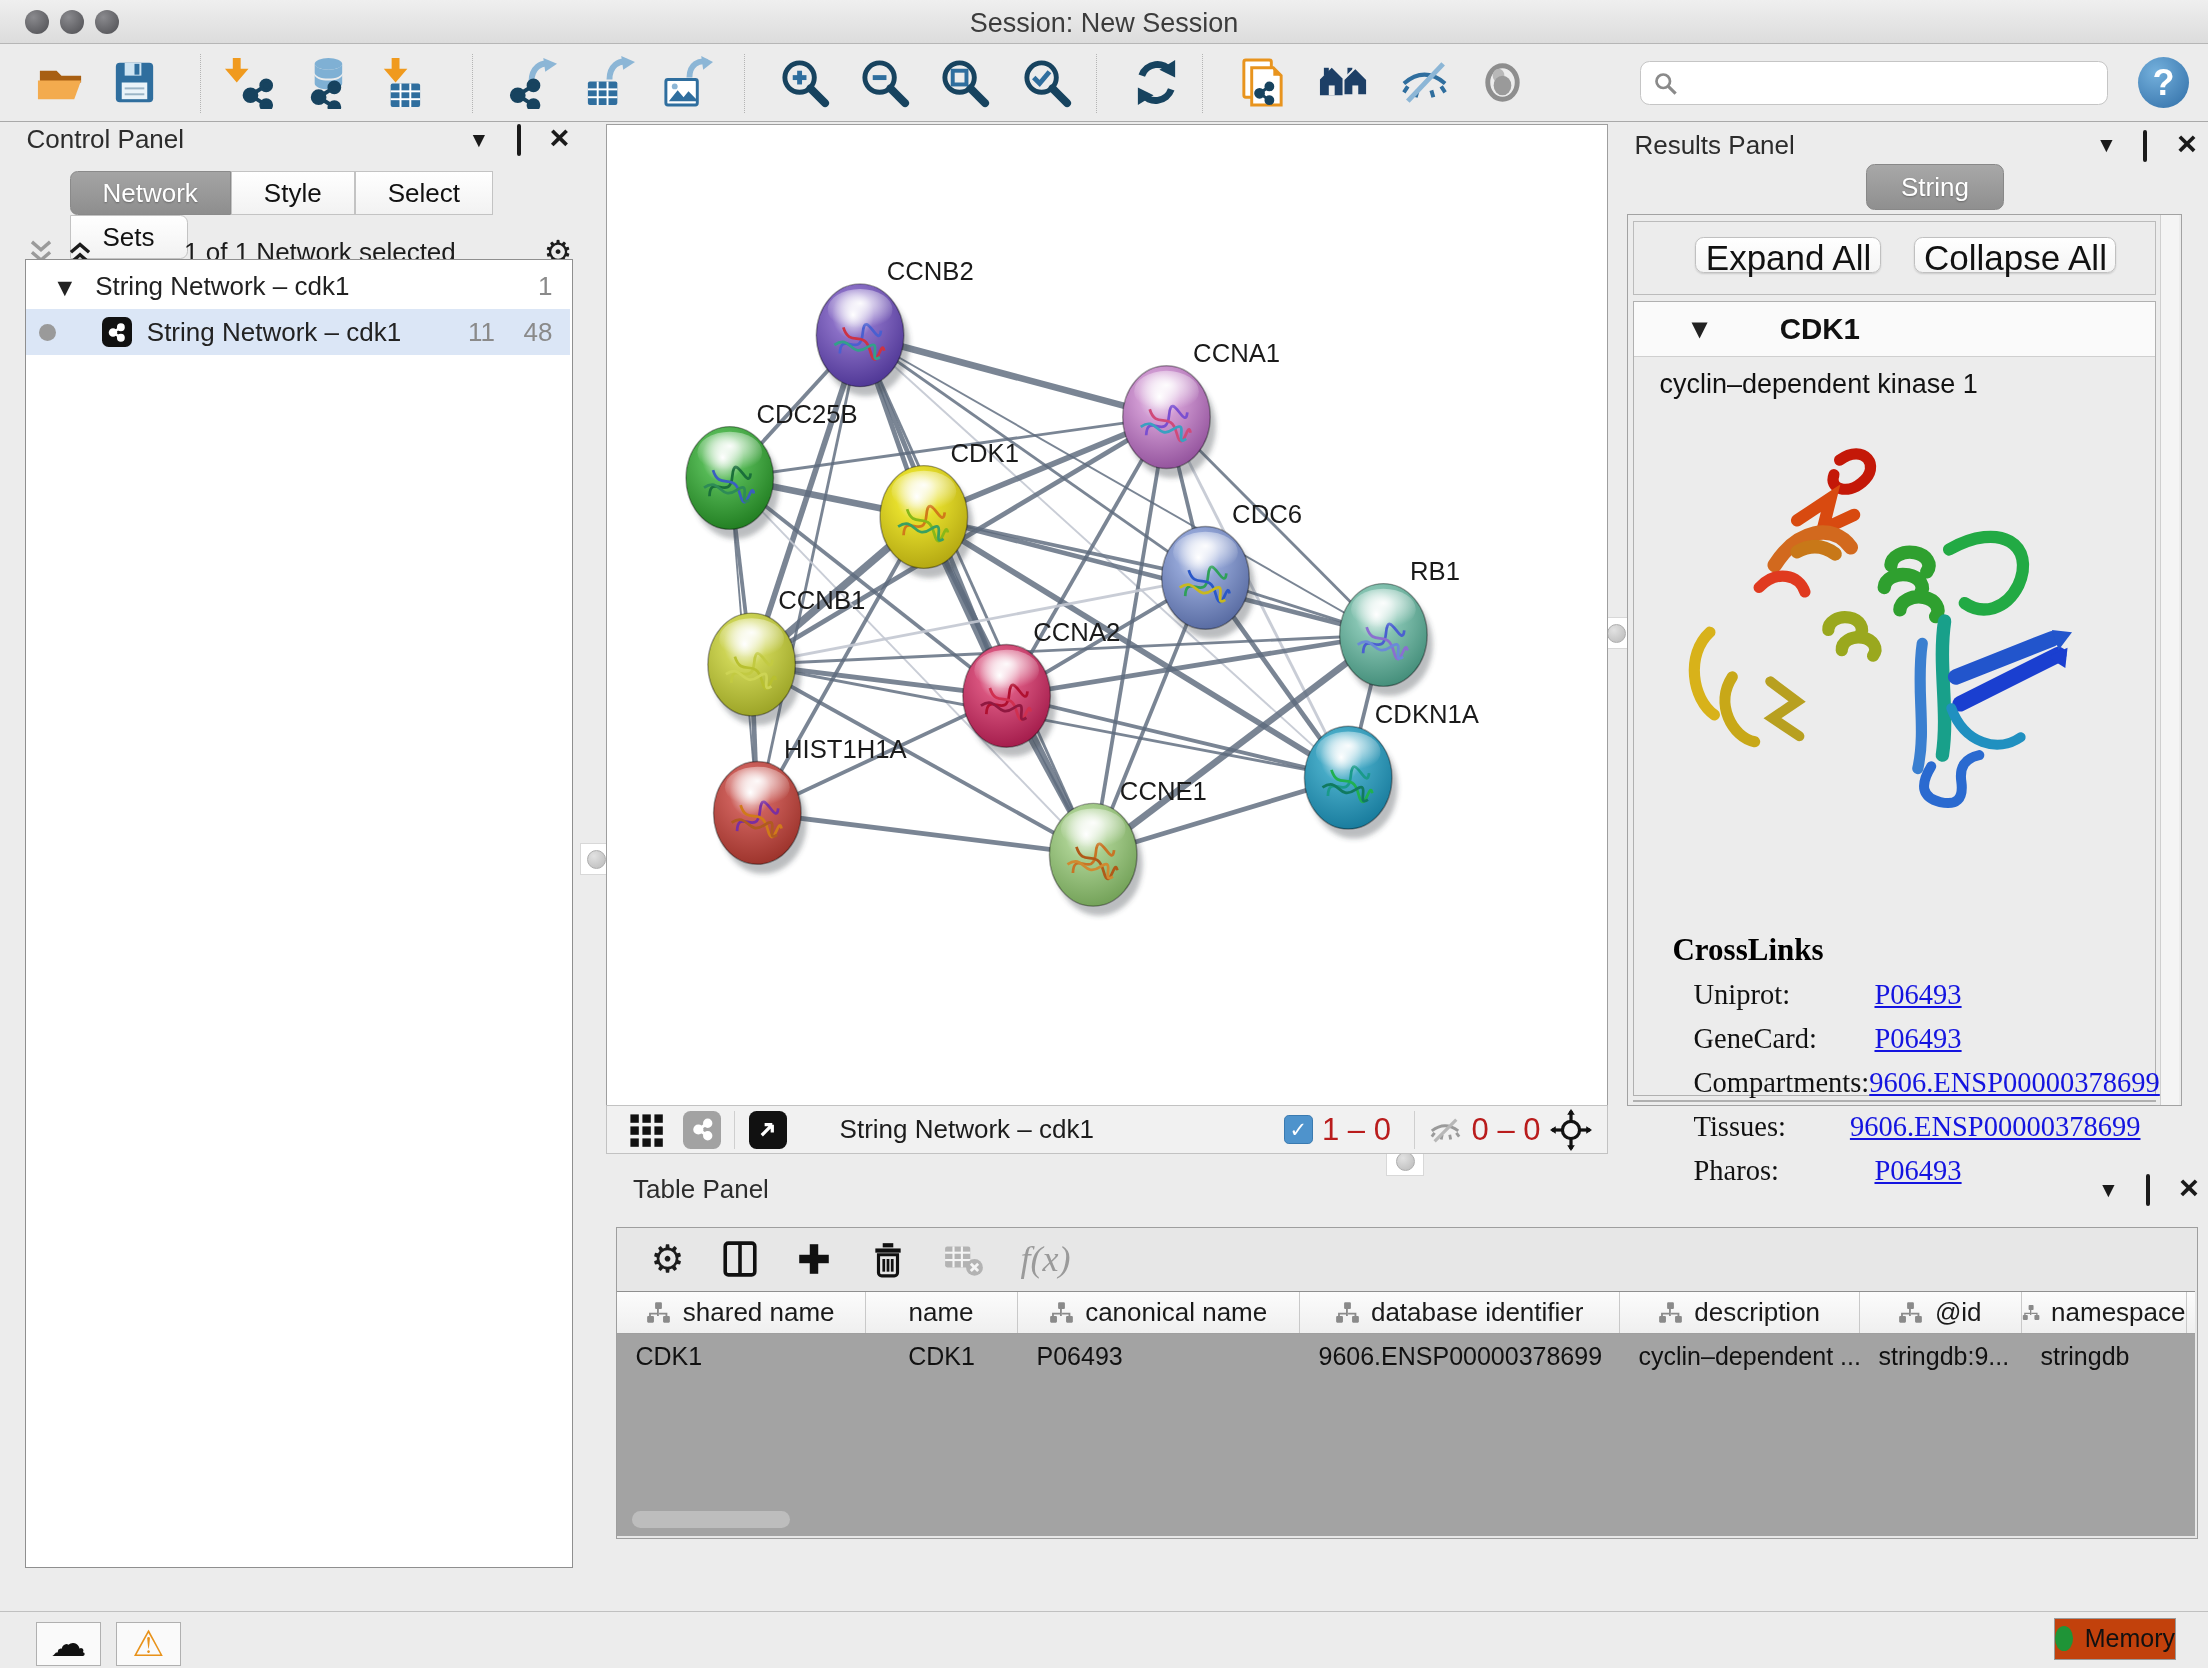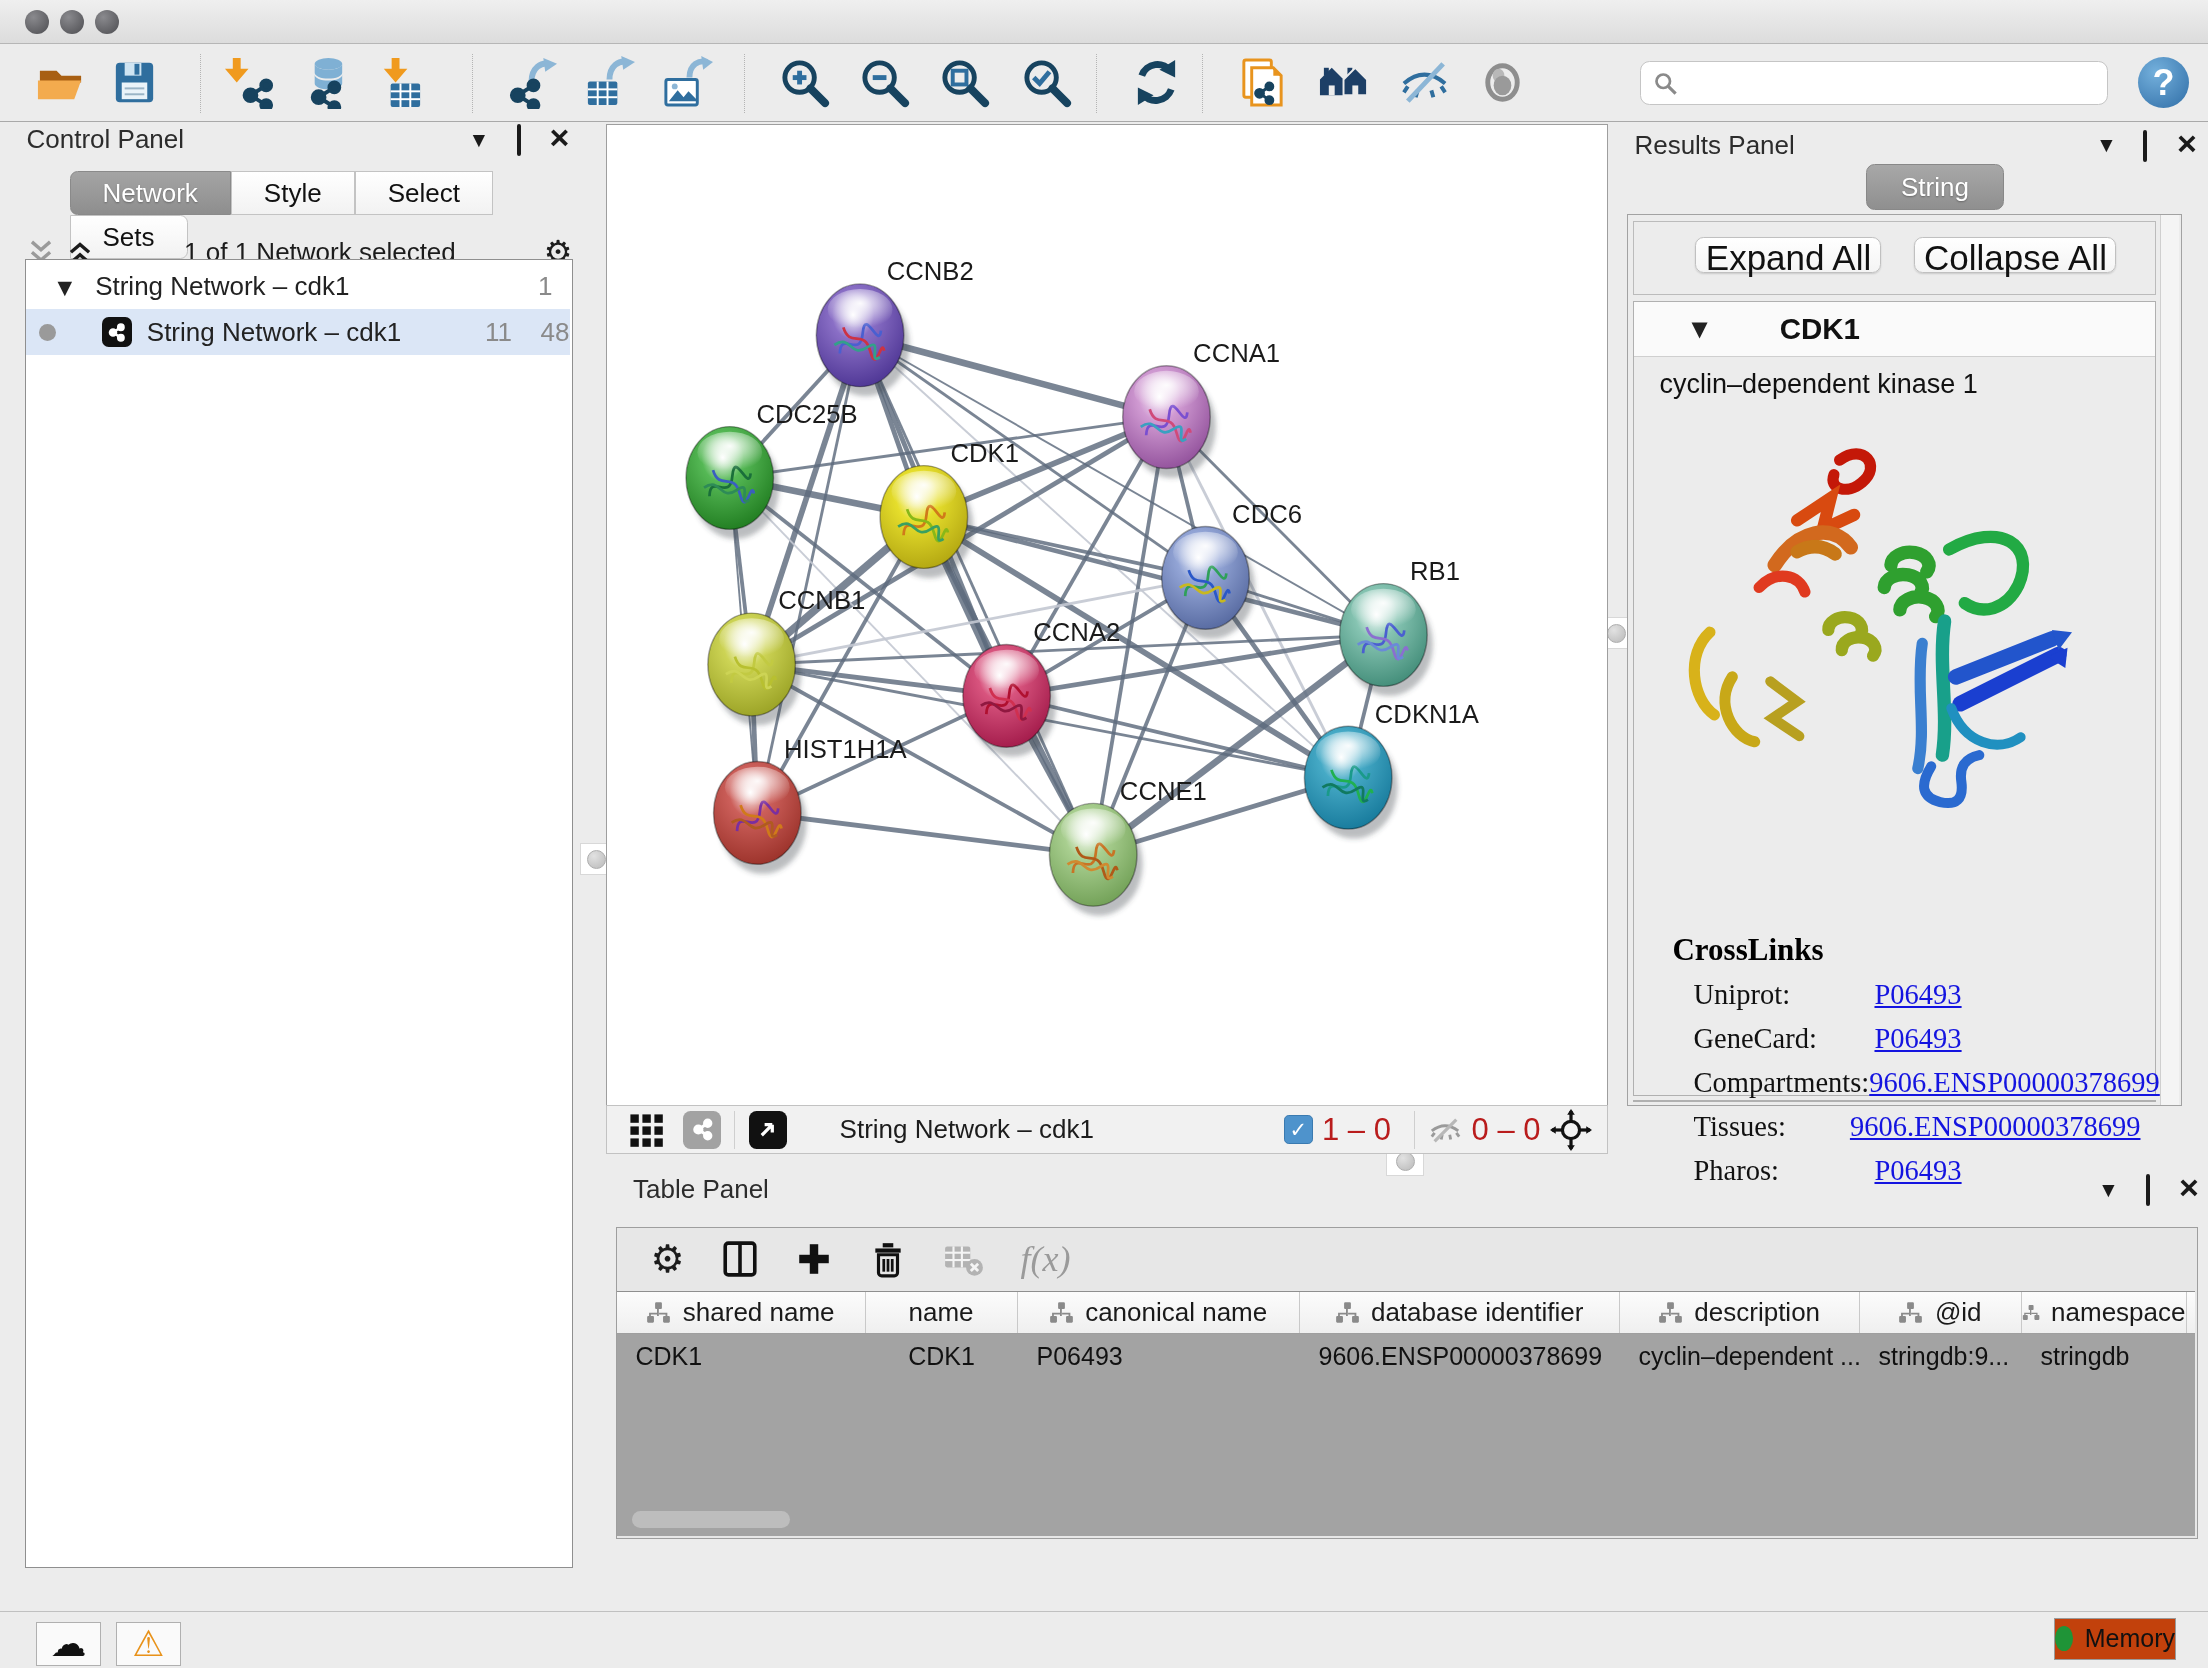--- a/index.html
+++ b/index.html
@@ -97,20 +97,21 @@
   .glyph { font-family:"DejaVu Sans",sans-serif; }
   svg text { font-family:"Liberation Sans","DejaVu Sans",sans-serif; }
 </style>
 </head>
 <body>
 
 <div class="abs titlebar">
   <span class="tl-dot" style="left:25px"></span>
   <span class="tl-dot" style="left:60px"></span>
   <span class="tl-dot" style="left:95px"></span>
+  <div class="win-title">Session: New Session</div>
 </div>
 
 <div class="abs toolbar">
   <svg class="tb-icon" style="left:34px" viewBox="0 0 54 54">
       <path d="M6 15 h17 l5 5 h20 v7 H6z" fill="#a85f12"></path>
       <path d="M4 25 h44 l-7 19 H4z" fill="#f3ab4e"></path>
     </svg>
   <svg class="tb-icon" style="left:108px" viewBox="0 0 54 54">
       <rect x="8" y="7" width="38" height="40" rx="4" fill="#2f6e9e"></rect>
       <rect x="17" y="7" width="17" height="13" fill="#cfe4f2"></rect>
@@ -292,21 +293,21 @@
               <line x1="8" y1="12" x2="17" y2="6"></line>
               <line x1="8" y1="12" x2="17" y2="18"></line>
               <circle cx="8" cy="12" r="3.4"></circle>
               <circle cx="17" cy="6" r="3"></circle>
               <circle cx="17" cy="18" r="3"></circle>
             </g>
           </svg>
       </span>
       <span style="margin-left:15px">String Network – cdk1</span>
       <span class="count" style="margin-left:auto">11</span>
-      <span class="count" style="margin-left:28.5px; ">48</span>
+      <span class="count" style="margin-left:28.5px; margin-right:17px">48</span>
     </div>
   </div>
 </div>
 
 <div class="abs gutter-v" style="left:587px">
   <div class="handle-box" style="left:-6.7px; top:721px">
       <span class="handle-dot"></span>
     </div>
 </div>
 <div class="abs gutter-v" style="left:1607px">

